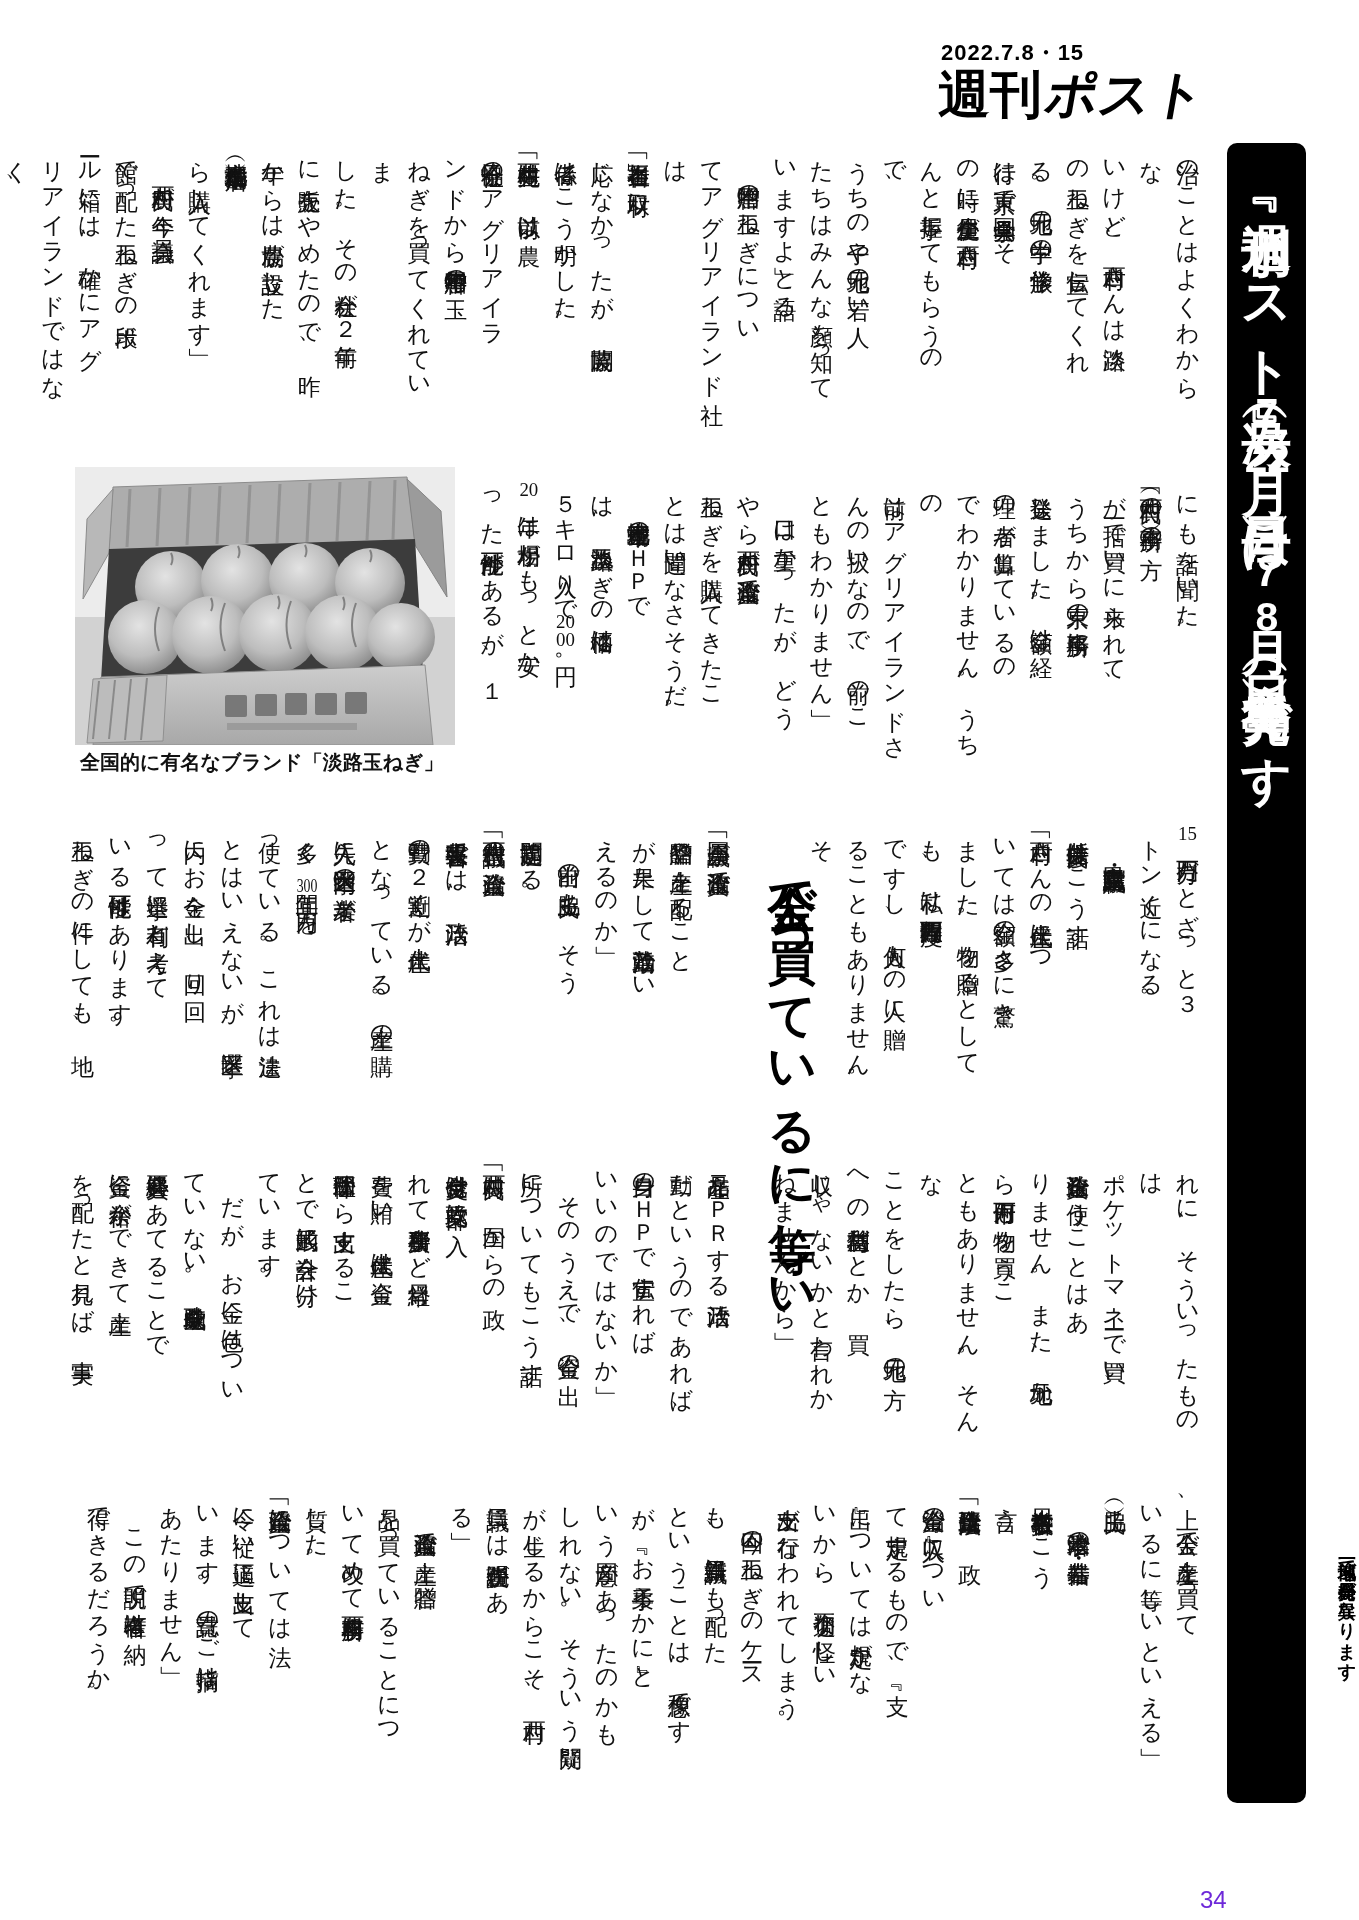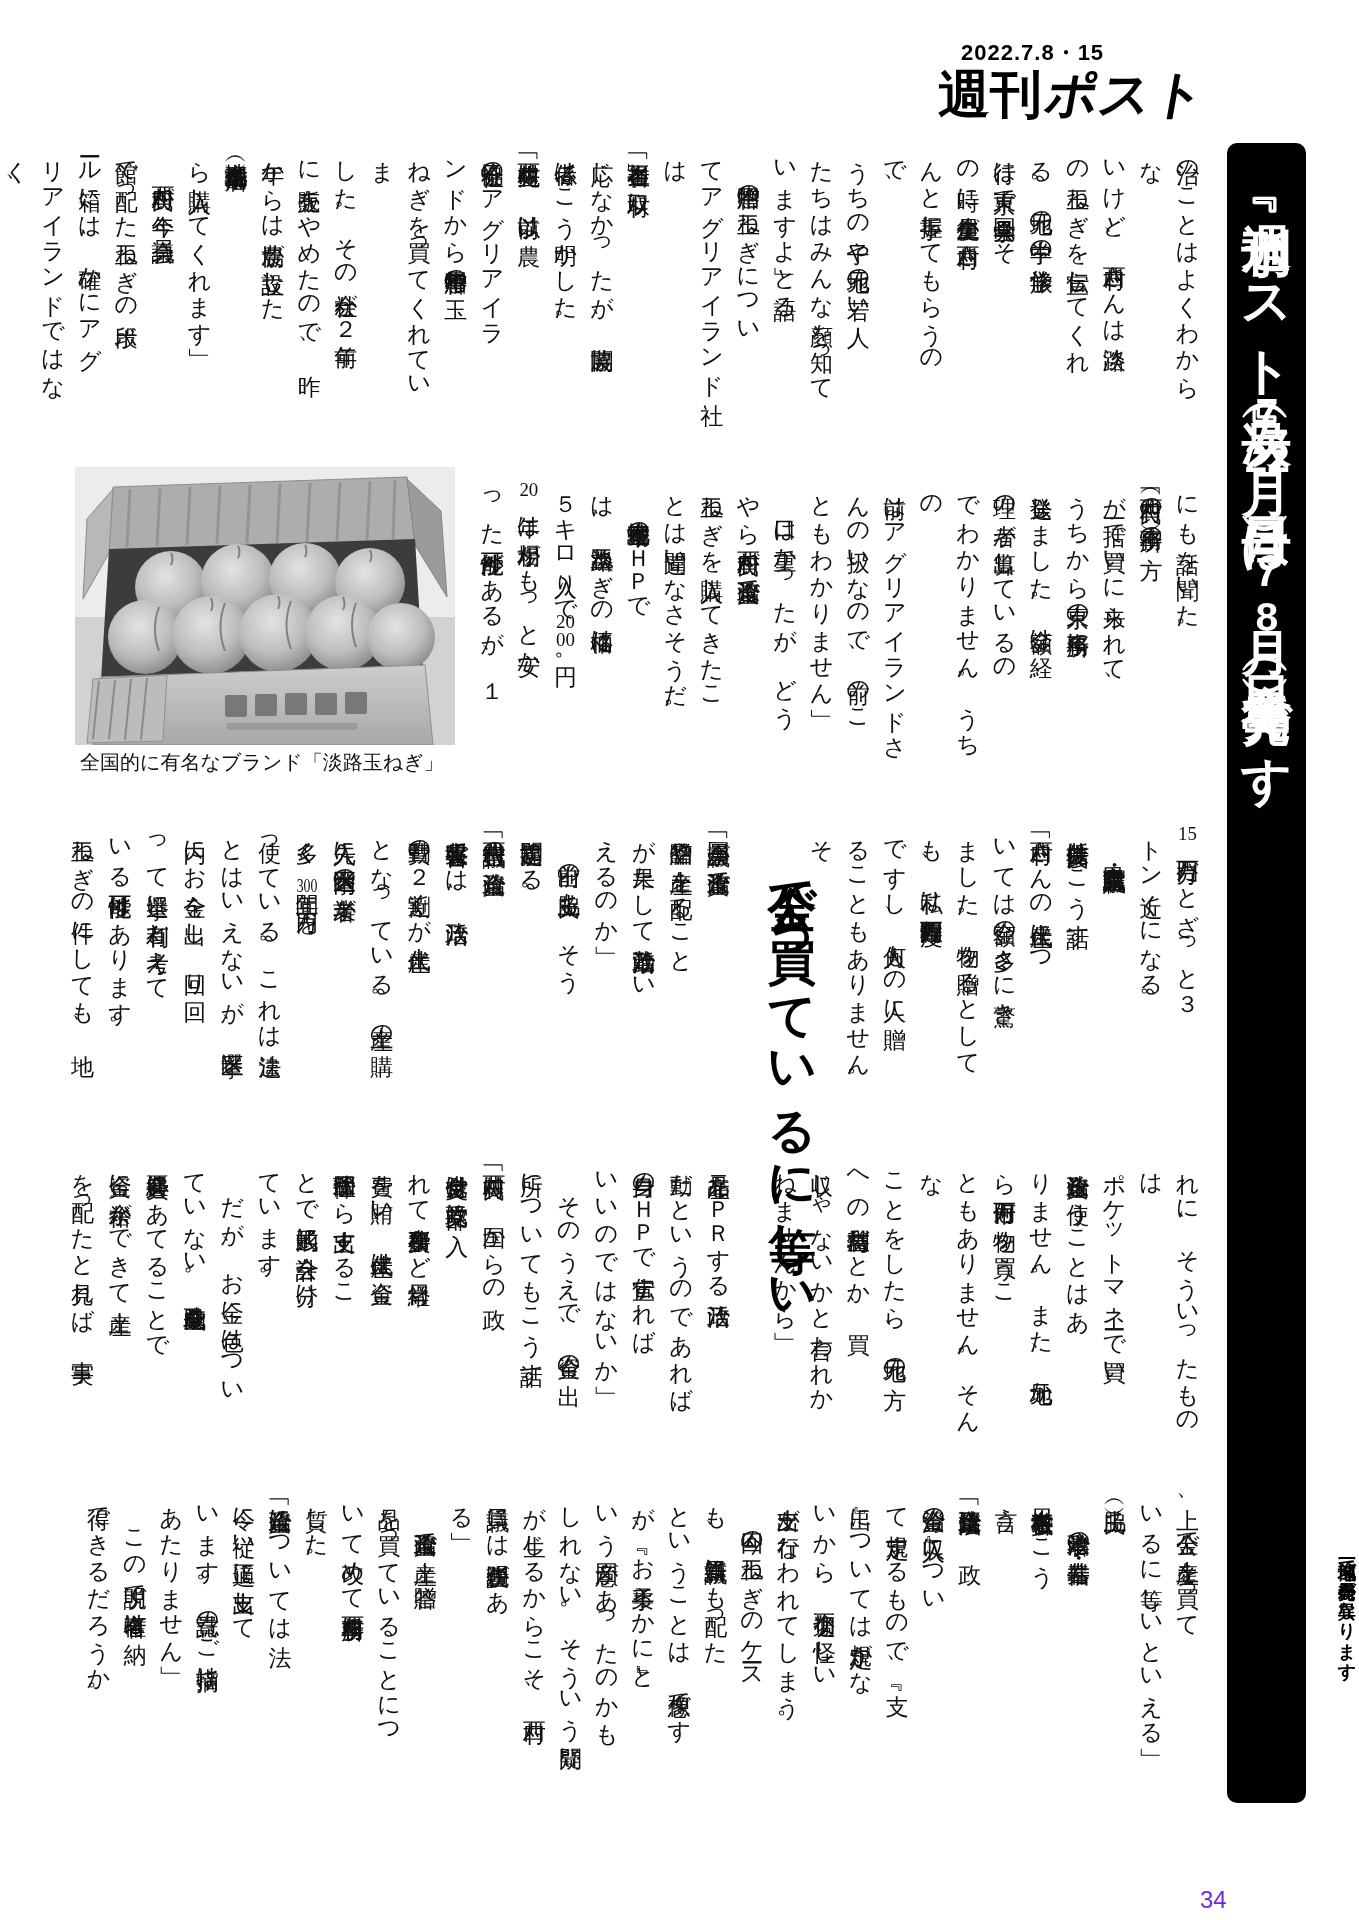--- a/index.html
+++ b/index.html
@@ -1,20 +1,20 @@
 <!DOCTYPE html>
 <html><head>
 <meta charset="utf-8">
 <style>
   html,body{margin:0;padding:0;background:#777;}
   #page{position:relative;width:1359px;height:1920px;background:#ffffff;overflow:hidden;
         font-family:"Liberation Serif", serif;color:#1a1a1a;}
   
   .date{position:absolute;left:941px;top:38px;font-family:"Liberation Sans",sans-serif;
-        font-size:22px;font-weight:bold;letter-spacing:1px;color:#000;margin-left:20px;}
+        font-size:22px;font-weight:bold;letter-spacing:1px;color:#000;}
   .logo{position:absolute;left:938px;top:60px;font-family:"Liberation Sans",sans-serif;
         font-size:52px;font-weight:900;color:#000;white-space:nowrap;}
   .logo .post{display:inline-block;transform:skewX(-10deg);margin-left:4px;}
   
   .band{position:absolute;writing-mode:vertical-rl;text-orientation:mixed;
         font-size:23px;letter-spacing:0.6px;color:#111;}
   .band .tcol{height:100%;line-height:var(--pitch,36.6px);}
   .tcy{text-combine-upright:all;-webkit-text-combine:horizontal;font-size:0.82em;letter-spacing:0;}
   
   .headline{position:absolute;left:752px;top:845px;width:80px;height:610px;
@@ -25,21 +25,21 @@
         border-radius:10px;display:flex;justify-content:center;}
   .banner-text{writing-mode:vertical-rl;text-orientation:mixed;color:#fff;
         font-family:"Liberation Sans",sans-serif;font-weight:900;font-size:50px;
         letter-spacing:4px;padding-top:38px;line-height:79px;}
   .banner-note{position:absolute;left:1309px;top:1548px;width:50px;height:150px;
         writing-mode:vertical-rl;text-orientation:mixed;font-family:"Liberation Sans",sans-serif;
         font-size:18px;font-weight:bold;color:#000;line-height:25px;}
   
   .photo{position:absolute;left:75px;top:467px;width:380px;height:278px;background:#e6e6e6;}
   .caption{position:absolute;left:80px;top:749px;width:420px;font-family:"Liberation Sans",sans-serif;
-        font-size:20px;font-weight:normal;color:#111;}
+        font-size:20px;font-weight:bold;color:#111;}
   .pageno{position:absolute;left:1200px;top:1886px;font-family:"Liberation Sans",sans-serif;
         font-size:24px;color:#6d28d9;}
 </style>
 </head>
 <body>
 
 <div id="page">
 
   <div class="date">2022.7.8・15</div>
   <div class="logo"><span>週刊</span><span class="post">ポスト</span></div>

